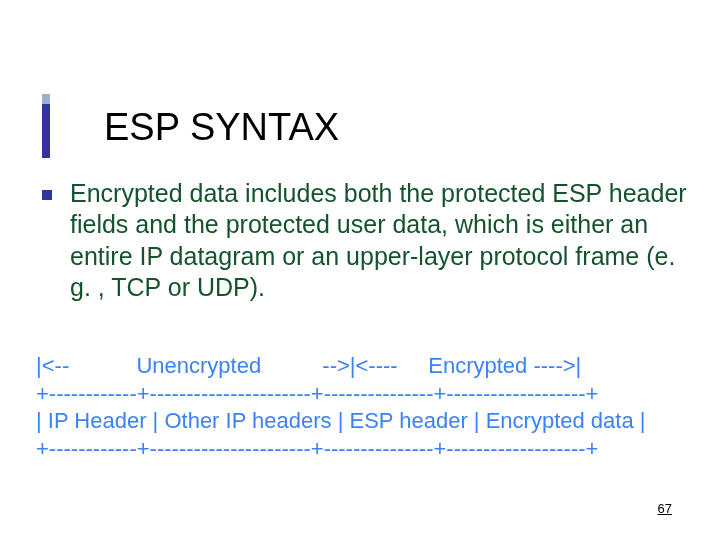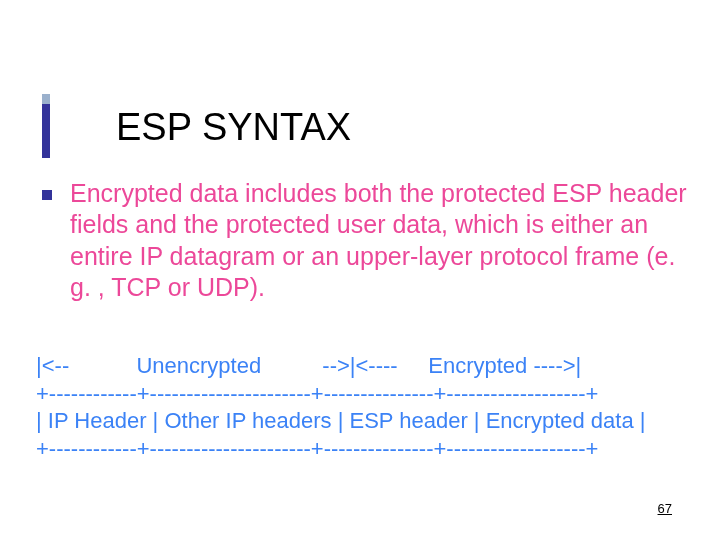--- a/index.html
+++ b/index.html
@@ -22,42 +22,42 @@
   .title-bar-top {
     position: absolute;
     left: 42px;
     top: 94px;
     width: 8px;
     height: 10px;
     background: #9ab0cc;
   }
   .title {
     position: absolute;
-    left: 116px;
+    left: 104px;
     top: 106px;
     font-size: 38px;
     color: #000;
     font-weight: 400;
   }
   .bullet {
     position: absolute;
     left: 42px;
     top: 190px;
     width: 10px;
     height: 10px;
     background: #33339a;
   }
   .body-text {
     position: absolute;
     left: 70px;
     top: 178px;
     right: 30px;
     font-size: 25px;
     line-height: 1.25;
-    color: #ec4899;
+    color: #14532d;
   }
   .diagram {
     position: absolute;
     left: 36px;
     top: 352px;
     font-size: 22px;
     line-height: 1.25;
     color: #3b82f6;
     font-family: Verdana, Geneva, sans-serif;
     white-space: pre;

